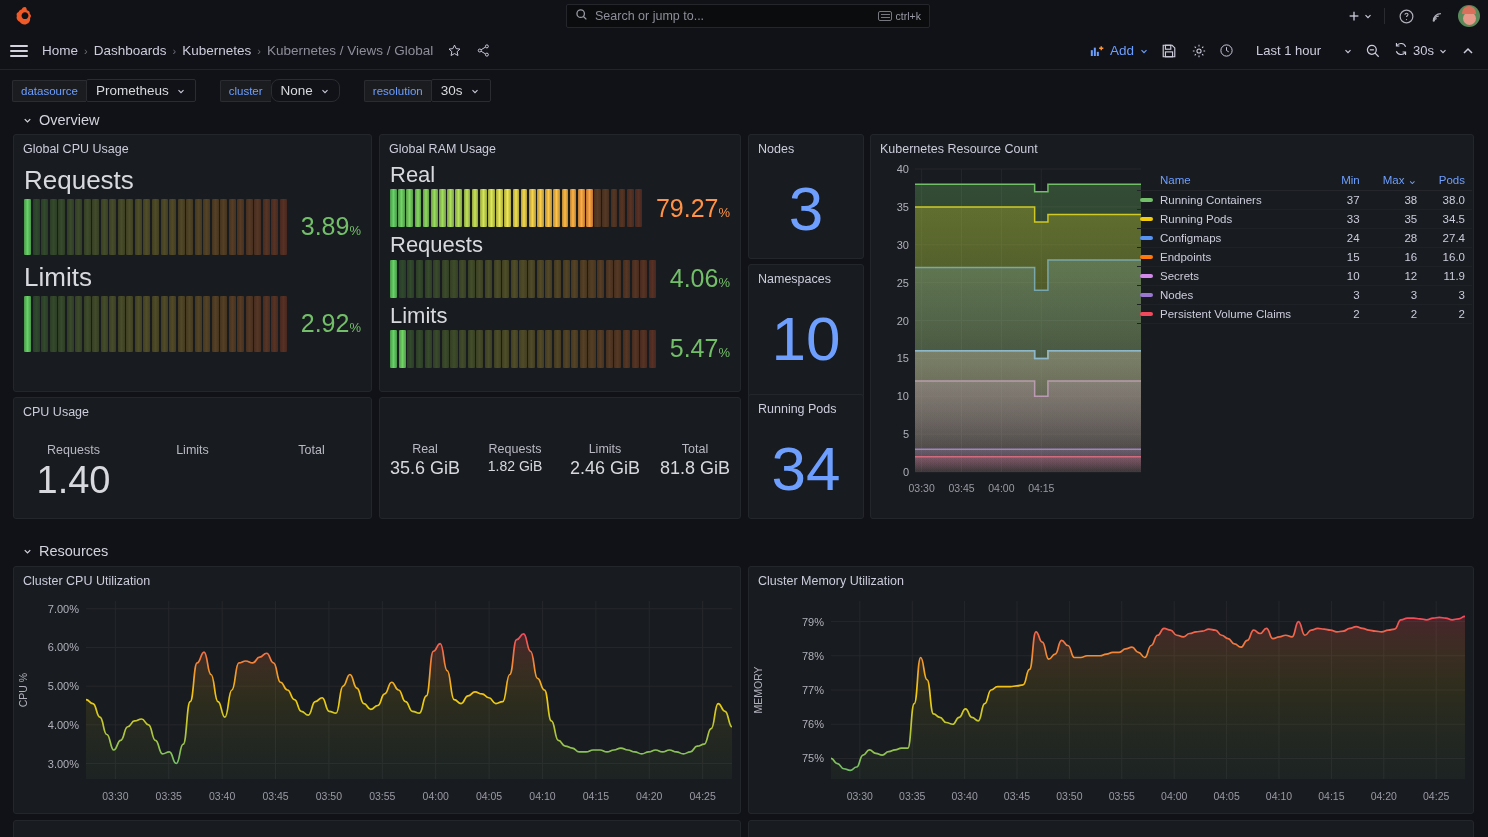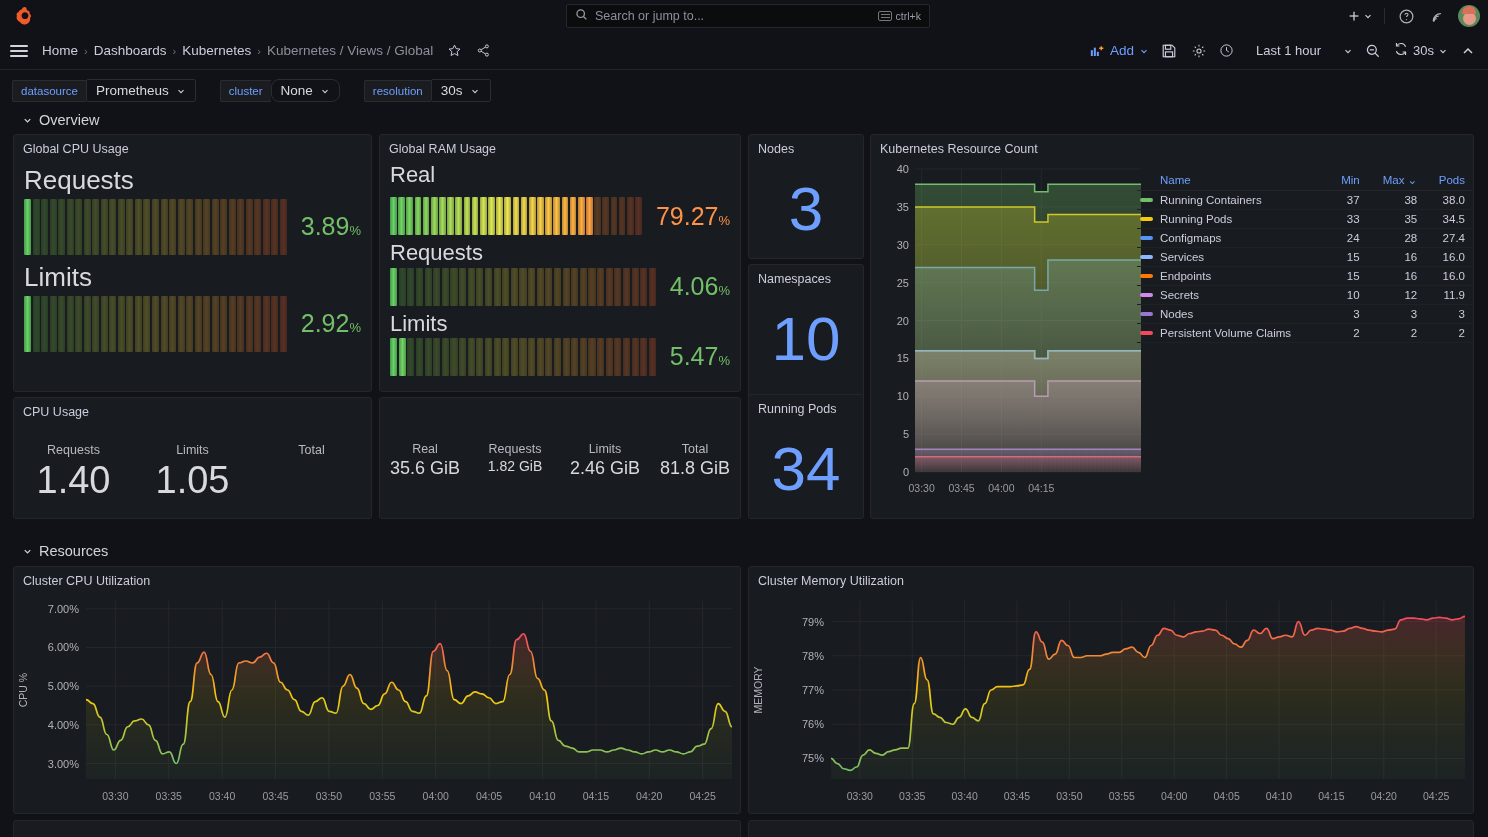--- a/index.html
+++ b/index.html
@@ -441,21 +441,21 @@
           <span>2.92</span><span class="unit">%</span>
         </div>
       </div>
     </div>
   </div>
 
   <div class="panel" style="left:379px; top:1px; width:362px; height:258px;">
     <div class="panel-title">Global RAM Usage</div>
     <div class="bg-row" style="margin-top:6px;">
       <div class="bg-title" style="font-size:22px;">Real</div>
-      <div class="bg-body" style="margin-top:10px;">
+      <div class="bg-body" style="margin-top:2px;">
         <div class="lcd" style="height:38px;">
             <div class="seg" style="background: linear-gradient(to right, rgb(73, 151, 73), rgb(102, 212, 102), rgb(73, 151, 73));"></div>
             <div class="seg" style="background: linear-gradient(to right, rgb(80, 152, 72), rgb(112, 213, 101), rgb(80, 152, 72));"></div>
             <div class="seg" style="background: linear-gradient(to right, rgb(87, 154, 71), rgb(122, 215, 99), rgb(87, 154, 71));"></div>
             <div class="seg" style="background: linear-gradient(to right, rgb(94, 155, 70), rgb(132, 217, 98), rgb(94, 155, 70));"></div>
             <div class="seg" style="background: linear-gradient(to right, rgb(101, 156, 69), rgb(142, 218, 96), rgb(101, 156, 69));"></div>
             <div class="seg" style="background: linear-gradient(to right, rgb(109, 157, 68), rgb(152, 220, 95), rgb(109, 157, 68));"></div>
             <div class="seg" style="background: linear-gradient(to right, rgb(116, 158, 67), rgb(162, 222, 93), rgb(116, 158, 67));"></div>
             <div class="seg" style="background: linear-gradient(to right, rgb(123, 159, 66), rgb(172, 223, 92), rgb(123, 159, 66));"></div>
             <div class="seg" style="background: linear-gradient(to right, rgb(130, 161, 65), rgb(182, 225, 91), rgb(130, 161, 65));"></div>
@@ -703,26 +703,20 @@
               <td>35</td>
               <td>34.5</td>
             </tr>
             <tr>
               <td class="name-col"><span class="swatch" style="background: rgb(87, 148, 242);"></span>Configmaps</td>
               <td>24</td>
               <td>28</td>
               <td>27.4</td>
             </tr>
             <tr>
-              <td class="name-col"><span class="swatch" style="background: rgb(138, 184, 255);"></span>Services</td>
-              <td>15</td>
-              <td>16</td>
-              <td>16.0</td>
-            </tr>
-            <tr>
               <td class="name-col"><span class="swatch" style="background: rgb(255, 120, 10);"></span>Endpoints</td>
               <td>15</td>
               <td>16</td>
               <td>16.0</td>
             </tr>
             <tr>
               <td class="name-col"><span class="swatch" style="background: rgb(211, 137, 234);"></span>Secrets</td>
               <td>10</td>
               <td>12</td>
               <td>11.9</td>
@@ -746,21 +740,20 @@
 
   <div class="panel" style="left:13px; top:264px; width:359px; height:122px;">
     <div class="panel-title">CPU Usage</div>
     <div class="stat-row" id="cpu-usage-stats" style="margin-top:24px;">
         <div class="stat-cell">
           <div class="lbl">Requests</div>
           <div class="val" style="font-size: 38px;">1.40</div>
         </div>
         <div class="stat-cell">
           <div class="lbl">Limits</div>
-          <div class="val" style="font-size: 38px;">1.05</div>
         </div>
         <div class="stat-cell">
           <div class="lbl">Total</div>
         </div>
       </div>
   </div>
 
   <div class="panel" style="left:379px; top:264px; width:362px; height:122px;">
     <div class="stat-row" id="ram-usage-stats" style="margin-top:44px;">
         <div class="stat-cell">

